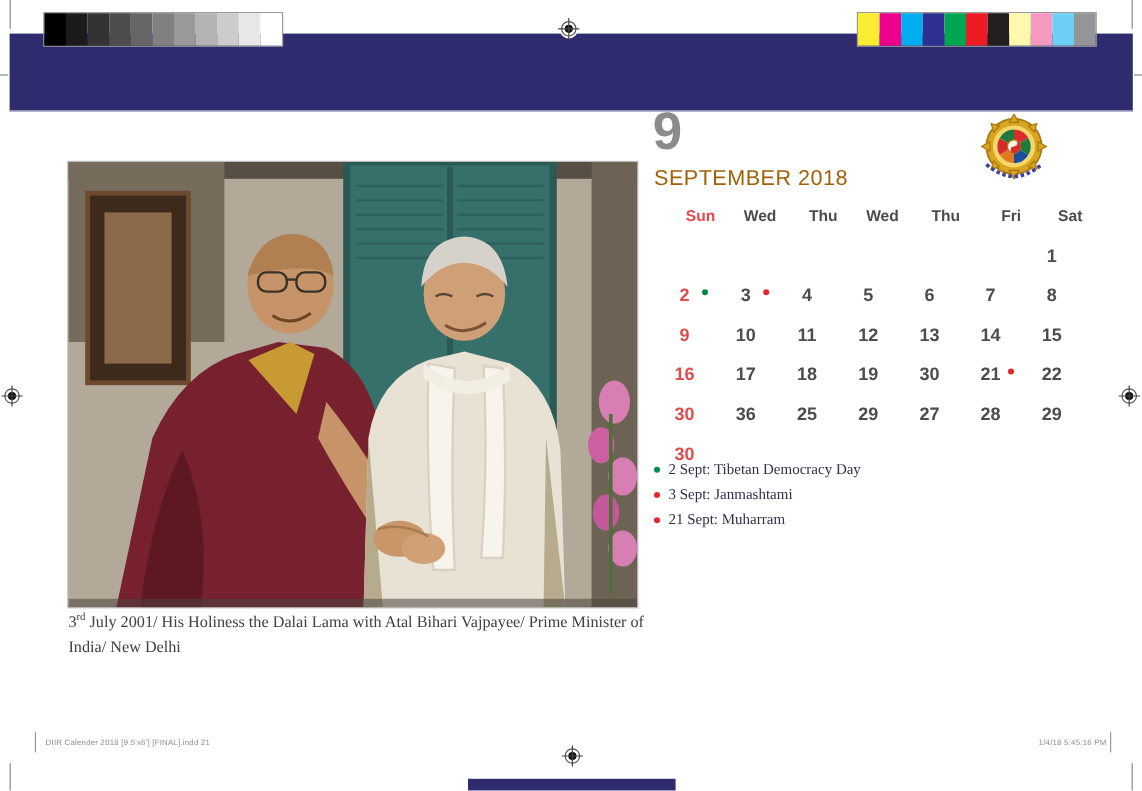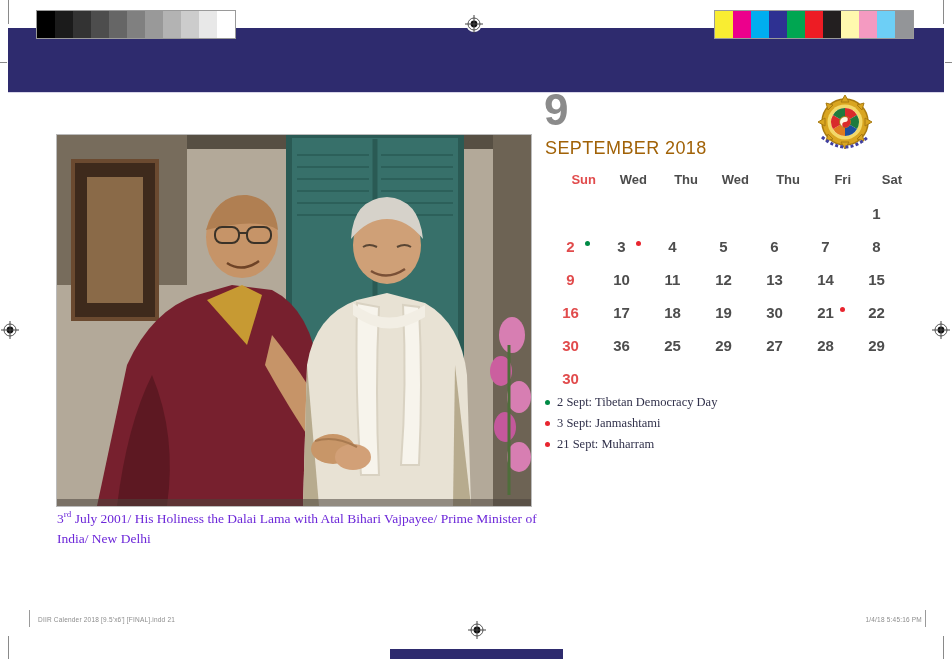--- a/index.html
+++ b/index.html
@@ -18,38 +18,38 @@
   .bottom-navy{position:absolute;left:390px;top:649px;width:173px;height:10px;background:#2e2b6e;}
 
   
   .cropline{position:absolute;background:#8a8a8a;}
   .regmark{position:absolute;width:18px;height:18px;z-index:6;}
 
   
   .photo{position:absolute;left:57px;top:135px;width:474px;height:371px;background:#b6ad9e;
          box-shadow:0 0 0 1px rgba(60,60,60,.35);}
   .caption{position:absolute;left:57px;top:508px;width:486px;
-           font-family:"Liberation Serif",serif;font-size:13.5px;line-height:1.5;color:#6d28d9;}
+           font-family:"Liberation Serif",serif;font-size:13.5px;line-height:1.5;color:#404040;}
   .caption sup{font-size:9px;}
 
   
   .month-number{position:absolute;left:544px;top:88px;font-size:44px;font-weight:700;color:#8b8b8b;line-height:1;}
   .month-title{position:absolute;left:545px;top:138px;font-size:18px;font-weight:400;
                color:#a16207;letter-spacing:.4px;}
   .cal-headers{position:absolute;left:545px;top:172px;display:grid;grid-template-columns:repeat(7,51px);}
   .cal-headers .dayhdr{font-size:13px;font-weight:700;color:#4c4c4c;text-align:right;}
   .cal-headers .sun{color:#e14b4c;}
   .cal-grid{position:absolute;left:545px;top:197px;display:grid;grid-template-columns:repeat(7,51px);
             grid-auto-rows:33px;}
   .cal-cell{position:relative;text-align:center;font-size:15px;font-weight:700;color:#4d4d4d;
             display:flex;align-items:center;justify-content:center;}
   .cal-cell.sun{color:#e14b4c;}
   .cal-cell .dot{position:absolute;width:5px;height:5px;border-radius:50%;top:11px;right:6px;}
 
-  .events{position:absolute;left:545px;top:392px;font-family:"Liberation Serif",serif;
+  .events{position:absolute;left:545px;top:381px;font-family:"Liberation Serif",serif;
           font-size:12.5px;color:#30304a;}
   .event-row{display:flex;align-items:center;height:21px;}
   .event-row .dot{width:5px;height:5px;border-radius:50%;margin-right:7px;flex:0 0 auto;}
 
   
   .emblem{position:absolute;left:808px;top:95px;width:74px;height:64px;}
 
   
   .slug{position:absolute;top:616px;font-size:6.5px;color:#8c8c8c;letter-spacing:.2px;}
   .slug-left{left:38px;}

